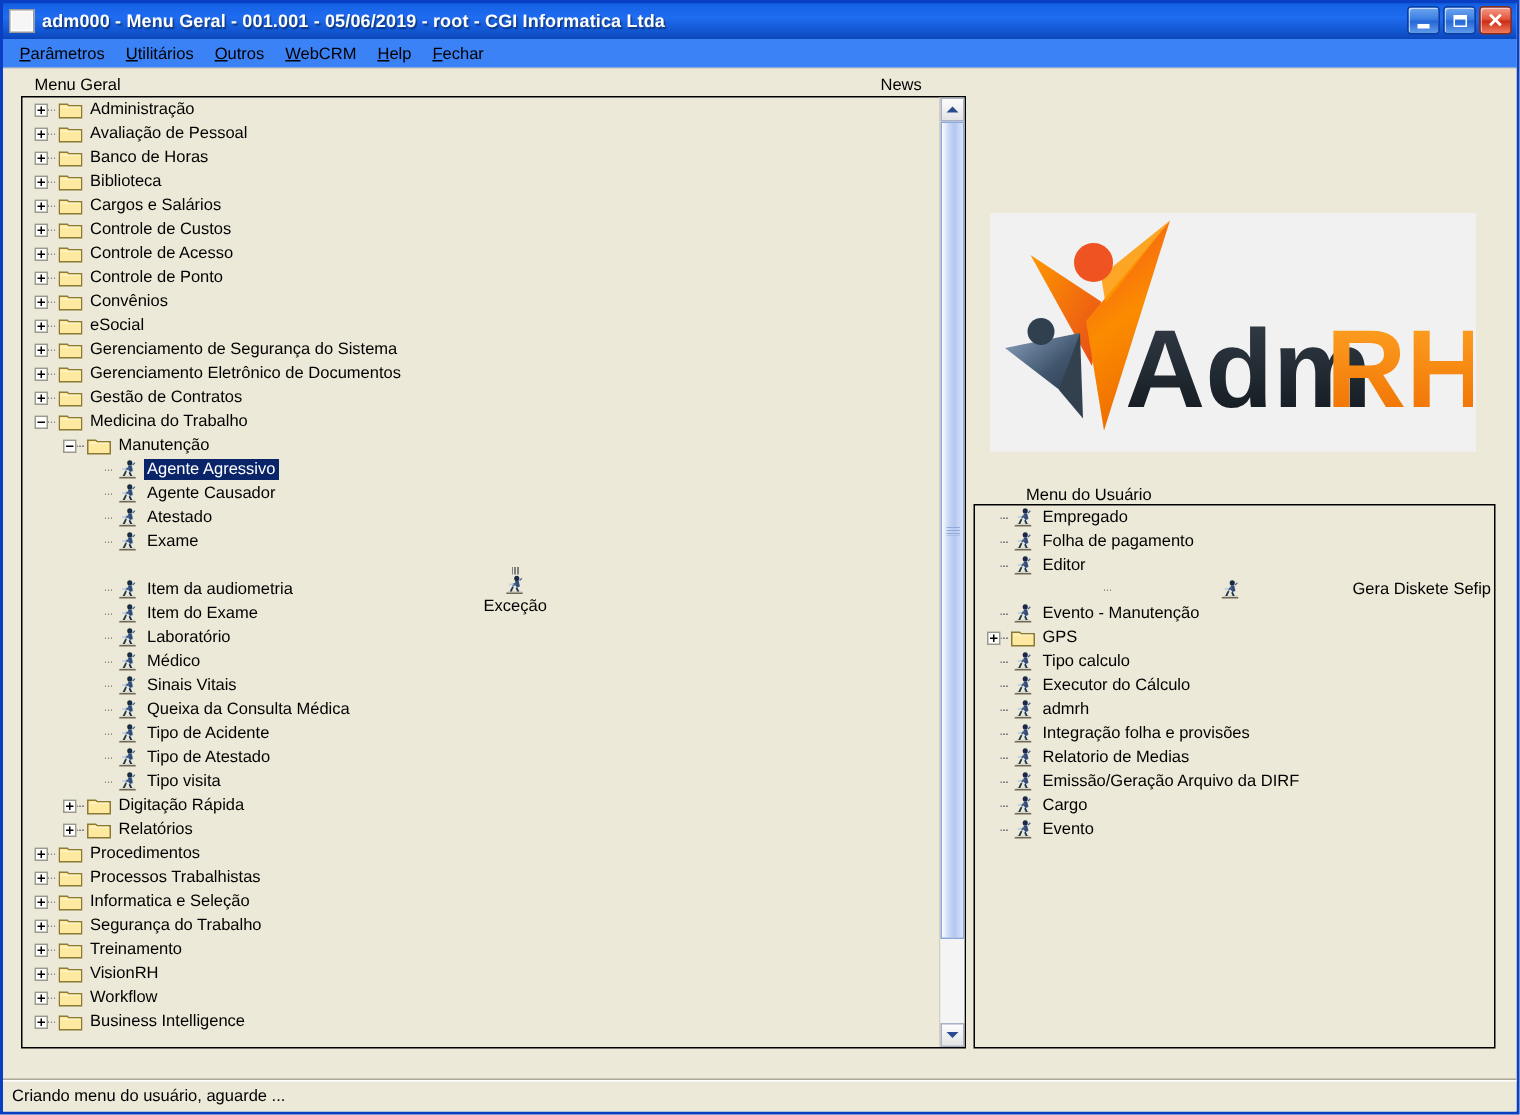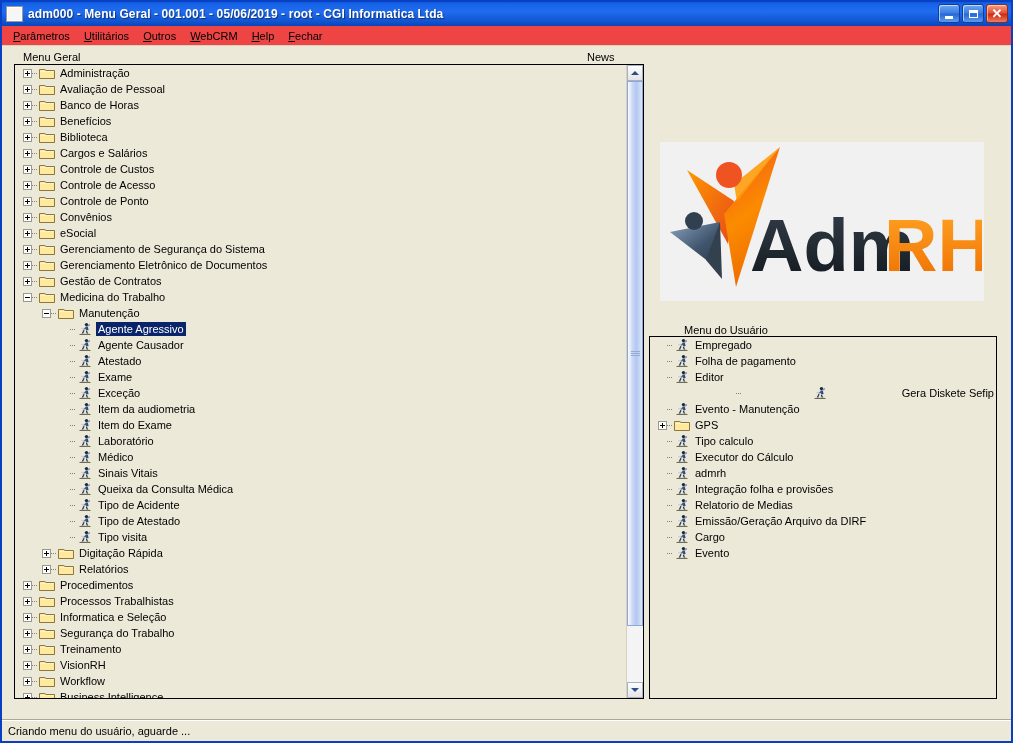--- a/index.html
+++ b/index.html
@@ -55,21 +55,21 @@
     background:linear-gradient(to bottom,#f4a08a 0%,#e2543a 45%,#cd2d16 55%,#ef7c5e 100%);
     box-shadow:inset 1px 1px 0 rgba(255,255,255,.5);
     border-color:#8c2a14;
   }
   .glyph-min{width:8px;height:3px;background:#fff;margin-top:7px;}
   .glyph-max{width:9px;height:8px;border:1px solid #fff;border-top-width:3px;box-sizing:border-box;}
   .glyph-close{color:#fff;font-size:13px;font-weight:bold;line-height:13px;font-family:"Liberation Sans",sans-serif;}
   
   .menubar{
     height:19px;flex:0 0 19px;
-    background:#ef4444;
+    background:#3b82f6;
     display:flex;align-items:center;
     padding-left:4px;
     border-bottom:1px solid #d7d3c0;
   }
   .menuitem{
     padding:2px 7px 2px 7px;
     color:#000;font-size:11px;
     cursor:default;white-space:nowrap;
   }
   .menuitem u{text-decoration:underline;}
@@ -244,31 +244,20 @@
           </div>
           <div class="trow" style="padding-left: 8px;">
             <div class="expander plus"></div>
             <div class="dotline"></div>
             <div class="folder">
               <svg width="16" height="13" viewBox="0 0 16 13">
                 <path d="M0.5 2.5 L0.5 11.5 L15.5 11.5 L15.5 3.5 L7 3.5 L5.8 2.5 Z" fill="#ffe9a0" stroke="#8a7a33" stroke-width="1"></path>
                 <path d="M1.5 4.5 L14.5 4.5" stroke="#fff6cc" stroke-width="1" opacity=".8"></path>
               </svg>
             </div>
-            <span class="tlabel">Benefícios</span>
-          </div>
-          <div class="trow" style="padding-left: 8px;">
-            <div class="expander plus"></div>
-            <div class="dotline"></div>
-            <div class="folder">
-              <svg width="16" height="13" viewBox="0 0 16 13">
-                <path d="M0.5 2.5 L0.5 11.5 L15.5 11.5 L15.5 3.5 L7 3.5 L5.8 2.5 Z" fill="#ffe9a0" stroke="#8a7a33" stroke-width="1"></path>
-                <path d="M1.5 4.5 L14.5 4.5" stroke="#fff6cc" stroke-width="1" opacity=".8"></path>
-              </svg>
-            </div>
             <span class="tlabel">Biblioteca</span>
           </div>
           <div class="trow" style="padding-left: 8px;">
             <div class="expander plus"></div>
             <div class="dotline"></div>
             <div class="folder">
               <svg width="16" height="13" viewBox="0 0 16 13">
                 <path d="M0.5 2.5 L0.5 11.5 L15.5 11.5 L15.5 3.5 L7 3.5 L5.8 2.5 Z" fill="#ffe9a0" stroke="#8a7a33" stroke-width="1"></path>
                 <path d="M1.5 4.5 L14.5 4.5" stroke="#fff6cc" stroke-width="1" opacity=".8"></path>
               </svg>
@@ -442,21 +431,21 @@
                 <circle cx="8.5" cy="2.6" r="1.7" fill="#1a2a44"></circle>
                 <path d="M7.6 4.4 L9.8 4.4 L10.6 8 L8.6 8.6 L7.2 6.6 Z" fill="#2f4a75"></path>
                 <path d="M5.2 6.4 L8.2 5.2 L8.8 6.6 L5.8 7.8 Z" fill="#3f5f8e"></path>
                 <path d="M8.8 8.4 L10.2 11.4 L8.8 11.4 L7.8 9.2 Z" fill="#1f3356"></path>
                 <path d="M6.6 8.2 L5.2 11.4 L3.8 11.4 L5.4 8 Z" fill="#1f3356"></path>
                 <path d="M3.2 6.2 L6.2 5.8 L6.4 7.0 L3.4 7.4 Z" fill="#c9cfd9"></path>
                 <path d="M10 3.8 L11.6 2.2 L12.2 2.8 L10.7 4.4 Z" fill="#4a6d9c"></path>
               </svg></div>
             <span class="tlabel">Exame</span>
           </div>
-          <div class="trow" style="padding-left: 46px;">
+          <div class="trow" style="padding-left: 46px; flex-direction: column;">
             <div class="expander-space"></div>
             <div class="dotline"></div>
             <div class="leaficon"><svg width="14" height="14" viewBox="0 0 14 14">
                 <path d="M2 12 L12 12 L12 11 L3 11 Z" fill="#d8d4c0"></path>
                 <path d="M1.5 12.5 L12.5 12.5" stroke="#6b6b58" stroke-width="1"></path>
                 <circle cx="8.5" cy="2.6" r="1.7" fill="#1a2a44"></circle>
                 <path d="M7.6 4.4 L9.8 4.4 L10.6 8 L8.6 8.6 L7.2 6.6 Z" fill="#2f4a75"></path>
                 <path d="M5.2 6.4 L8.2 5.2 L8.8 6.6 L5.8 7.8 Z" fill="#3f5f8e"></path>
                 <path d="M8.8 8.4 L10.2 11.4 L8.8 11.4 L7.8 9.2 Z" fill="#1f3356"></path>
                 <path d="M6.6 8.2 L5.2 11.4 L3.8 11.4 L5.4 8 Z" fill="#1f3356"></path>

